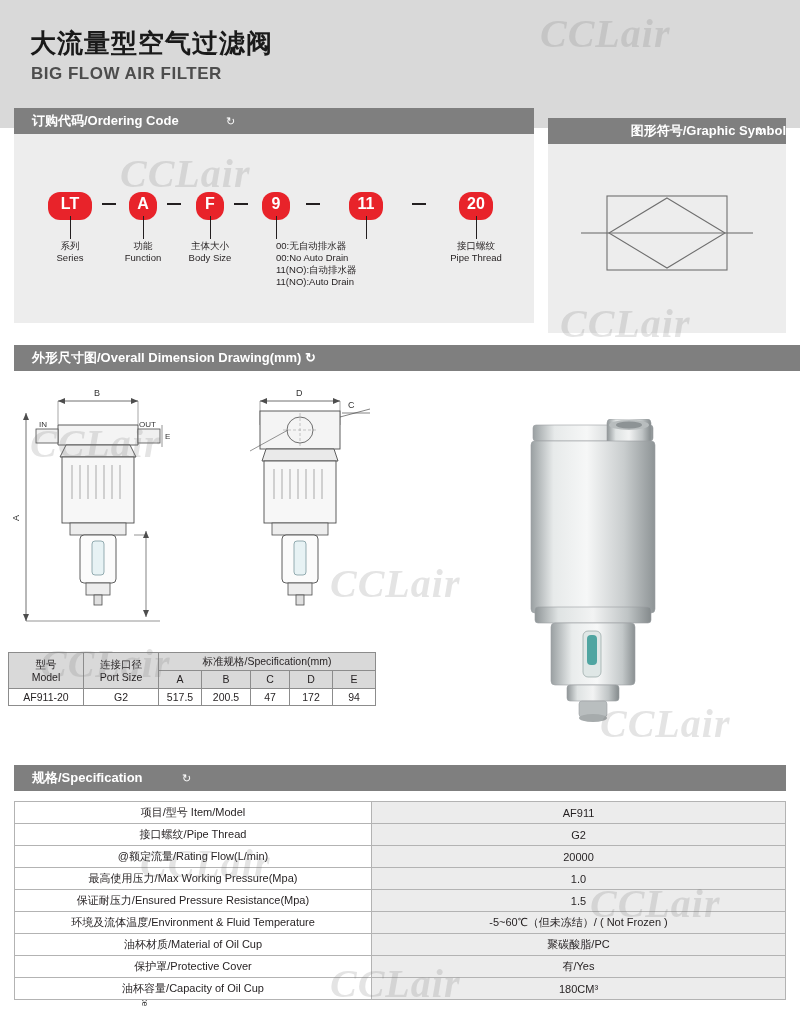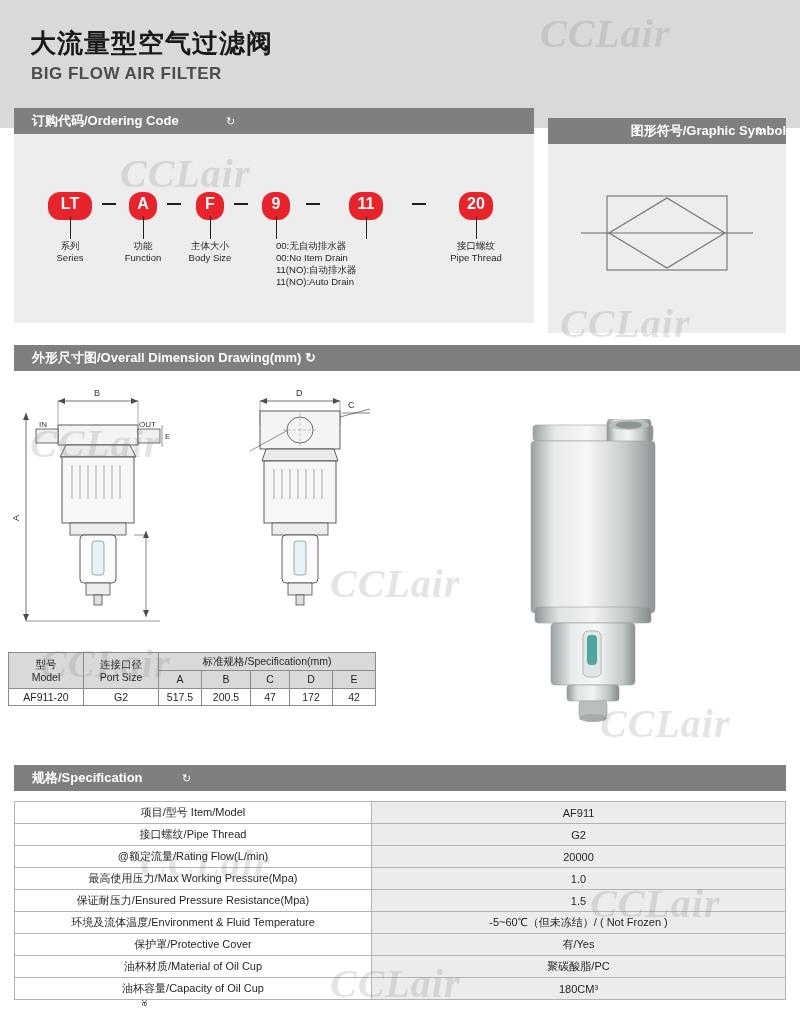--- a/index.html
+++ b/index.html
@@ -143,21 +143,21 @@
       <div class="note" style="left:99px;top:106px;width:60px;">
         <div>功能</div>
         <div>Function</div>
       </div>
       <div class="note" style="left:160px;top:106px;width:72px;">
         <div>主体大小</div>
         <div>Body Size</div>
       </div>
       <div class="note" style="left:262px;top:106px;width:110px;text-align:left;">
         <div>00:无自动排水器</div>
-        <div>00:No Item Drain</div>
+        <div>00:No Auto Drain</div>
         <div>11(NO):自动排水器</div>
         <div>11(NO):Auto Drain</div>
       </div>
       <div class="note" style="left:418px;top:106px;width:88px;">
         <div>接口螺纹</div>
         <div>Pipe Thread</div>
       </div>
     </div>
   </div>
 
@@ -341,21 +341,21 @@
       <th style="width:34px;">D</th>
       <th style="width:34px;">E</th>
     </tr>
     <tr>
       <td>AF911-20</td>
       <td>G2</td>
       <td>517.5</td>
       <td>200.5</td>
       <td>47</td>
       <td>172</td>
-      <td>42</td>
+      <td>94</td>
     </tr>
   </tbody>
     </table>
 
   <div class="spec-panel">
     <div class="sec-bar">
       <span>规格/Specification</span>
       <span class="mark" style="left:168px;top:0;">↻</span>
     </div>
     <table class="spec-table">
@@ -378,26 +378,26 @@
       </tr>
       <tr>
         <td class="k">保证耐压力/Ensured Pressure Resistance(Mpa)</td>
         <td class="v">1.5</td>
       </tr>
       <tr>
         <td class="k">环境及流体温度/Environment &amp; Fluid Temperature</td>
         <td class="v">-5~60℃（但未冻结）/ ( Not Frozen )</td>
       </tr>
       <tr>
+        <td class="k">油杯材质/Material of Oil Cup</td>
+        <td class="v">聚碳酸脂/PC</td>
+      </tr>
+      <tr>
         <td class="k">保护罩/Protective Cover</td>
         <td class="v">有/Yes</td>
-      </tr>
-      <tr>
-        <td class="k">油杯材质/Material of Oil Cup</td>
-        <td class="v">聚碳酸脂/PC</td>
       </tr>
       <tr>
         <td class="k">油杯容量/Capacity of Oil Cup</td>
         <td class="v">180CM³</td>
       </tr>
     </tbody>
       </table>
   </div>
 
   <div class="wm" style="left:540px;top:10px;">CCLair</div>

